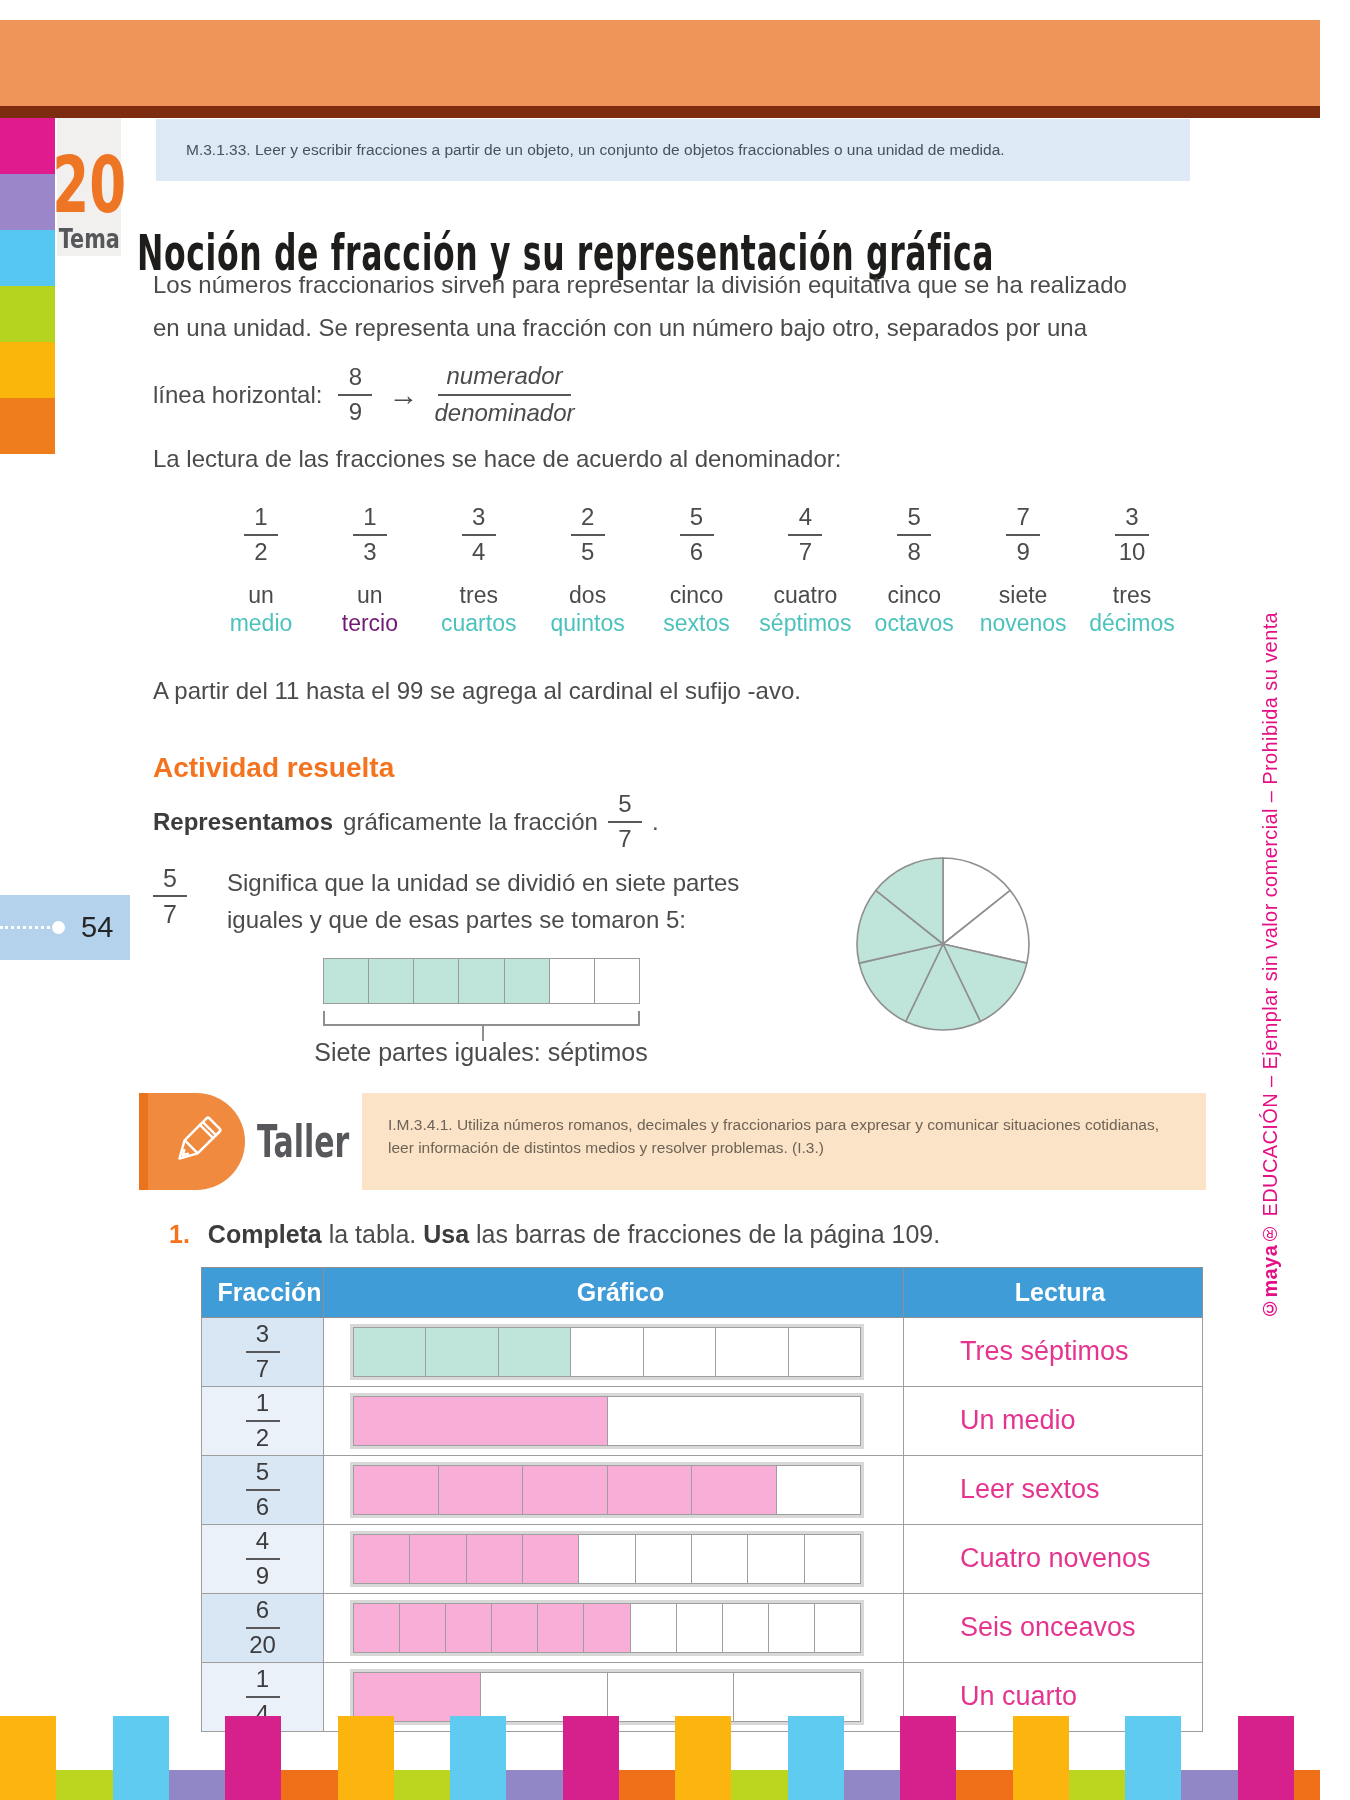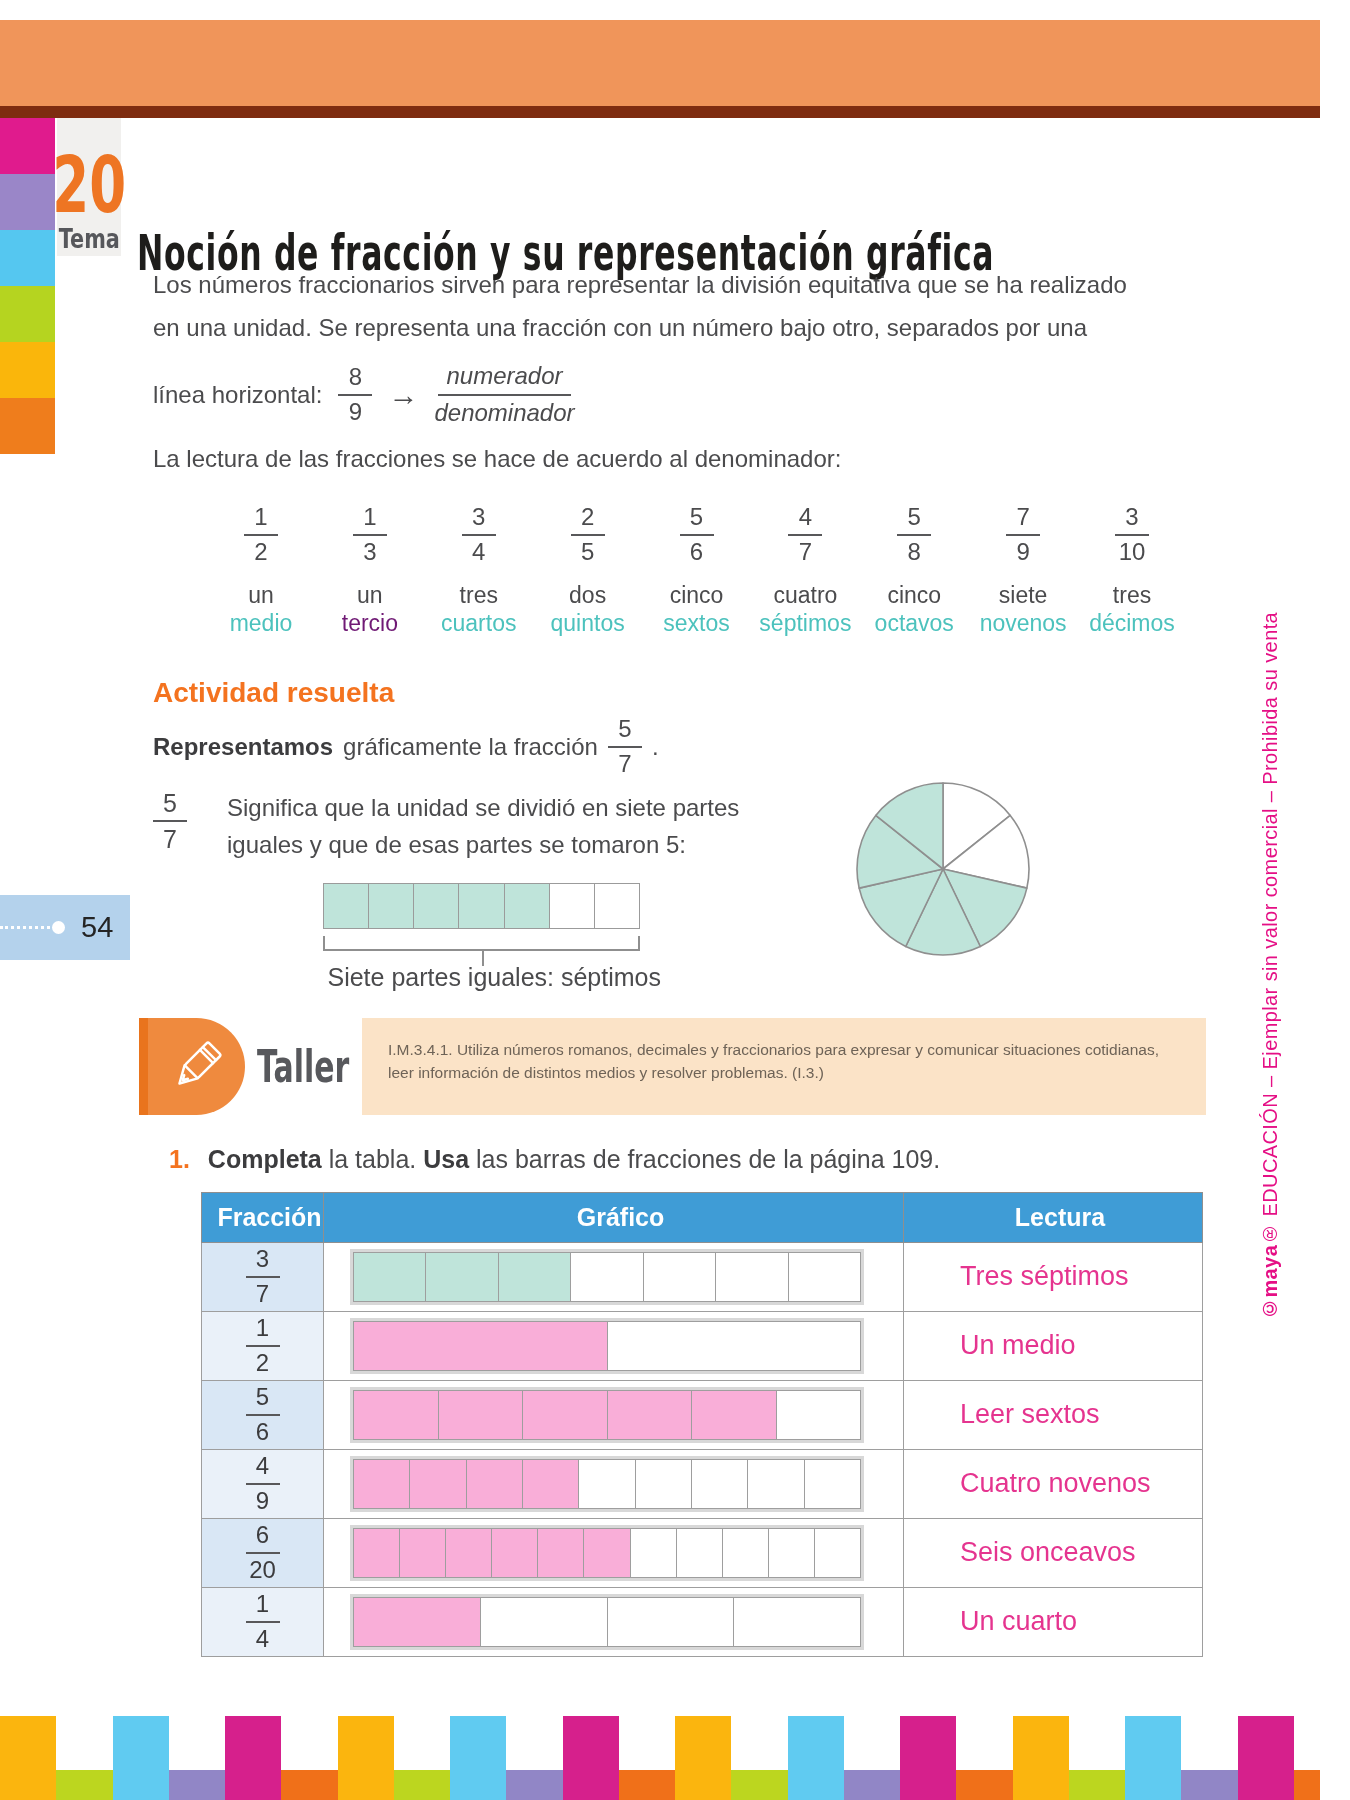--- a/index.html
+++ b/index.html
@@ -64,21 +64,21 @@
   .side-frac { font-size:25px; }
   .exp-lines { font-size:24px; line-height:37px; }
 
   .demo-block { margin-left:170px; width:317px; margin-top:20px; }
   .demo-bar { display:flex; height:46px; border:1.5px solid #9b9b9b; box-sizing:border-box; background:#fff; }
   .demo-bar .cell { flex:1; border-right:1.5px solid #9b9b9b; }
   .demo-bar .cell:last-child { border-right:none; }
   .bracket { height:13px; border-left:2px solid #8f8f8f; border-right:2px solid #8f8f8f;
              border-bottom:2px solid #8f8f8f; position:relative; margin-top:7px; }
   .bracket::after { content:""; position:absolute; left:50%; top:100%; width:2px; height:17px; background:#8f8f8f; }
-  .demo-caption { margin-top:12px; font-size:25px; text-align:right; width:360px; margin-left:-22px; }
+  .demo-caption { margin-top:12px; font-size:25px; text-align:center; width:360px; margin-left:-22px; }
   .pie-holder { position:absolute; left:700px; top:-10px; }
 
   
   .taller { display:flex; margin-top:26px; margin-left:-14px; width:1067px; height:97px; }
   .taller-strip { width:9px; background:#e9741d; }
   .taller-d { width:97px; height:97px; background:#ef8a3e; border-radius:0 50% 50% 0;
               display:flex; align-items:center; justify-content:center; }
   .taller-label { width:105px; font-family:"DejaVu Sans", sans-serif; font-weight:bold; font-size:44px;
                   color:#57585c; transform:scaleX(.68); transform-origin:0 50%; align-self:center;
                   margin-left:12px; white-space:nowrap; }
@@ -139,20 +139,23 @@
       <div class="chip" style="background: rgb(181, 212, 32);"></div>
       <div class="chip" style="background: rgb(250, 182, 11);"></div>
       <div class="chip" style="background: rgb(239, 125, 28);"></div>
     </div>
 
   <div class="tema-box">
     <div class="tema-num">20</div>
     <div class="tema-lbl">Tema</div>
   </div>
 
+  <div class="std-box">
+    <span>M.3.1.33. Leer y escribir fracciones a partir de un objeto, un conjunto de objetos fraccionables o una unidad de medida.</span>
+  </div>
 
   <h1 class="title">Noción de fracción y su representación gráfica</h1>
 
   <div class="content">
 
     <div class="tline">Los números fraccionarios sirven para representar la división equitativa que se ha realizado</div>
     <div class="tline">en una unidad. Se representa una fracción con un número bajo otro, separados por una</div>
 
     <div class="equation">
       <span class="eq-label">línea horizontal:</span>
@@ -237,20 +240,21 @@
         <div class="fn">
           <span class="frac">
             <span class="n">3</span>
             <span class="d">10</span>
           </span>
           <div class="w1">tres</div>
           <div class="w2" style="color: rgb(76, 194, 189);">décimos</div>
         </div>
       </div>
 
+    <div class="suffix tline">A partir del 11 hasta el 99 se agrega al cardinal el sufijo -avo.</div>
 
     <div class="act-head">Actividad resuelta</div>
 
     <div class="lead">
       <b>Representamos</b>
       <span>gráficamente la fracción</span>
       <span class="frac">
         <span class="n">5</span>
         <span class="d">7</span>
       </span>

